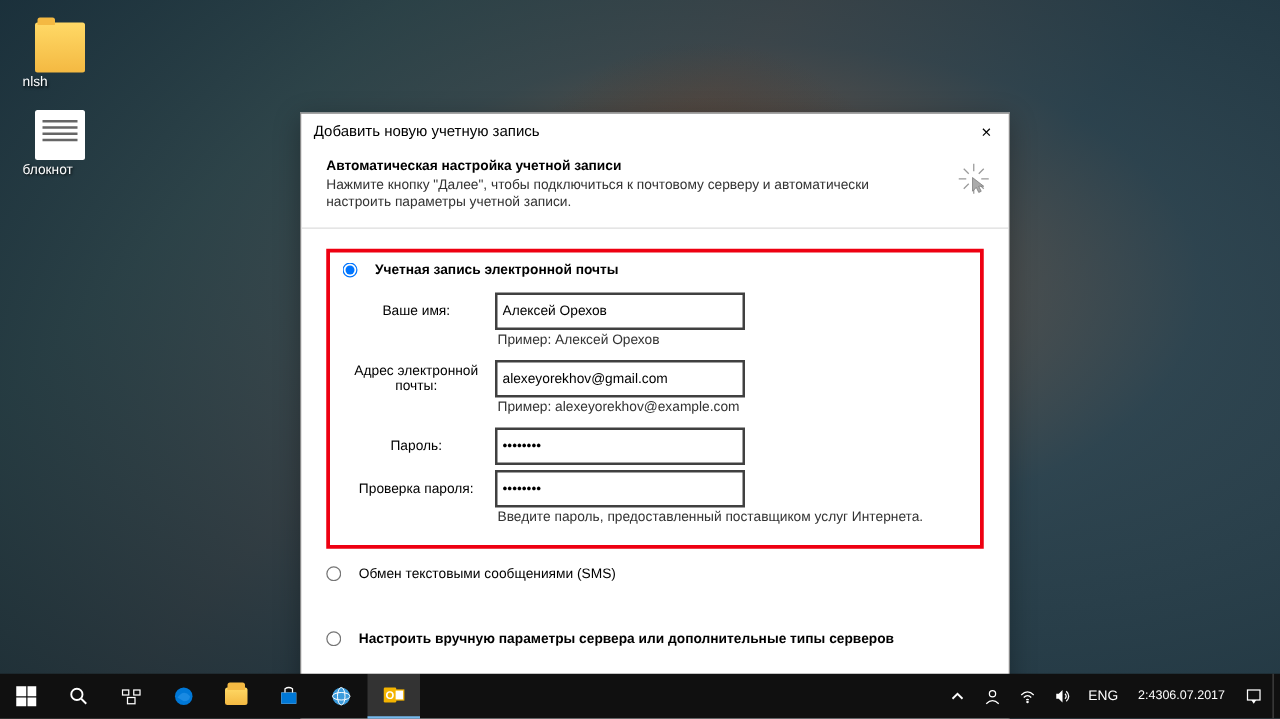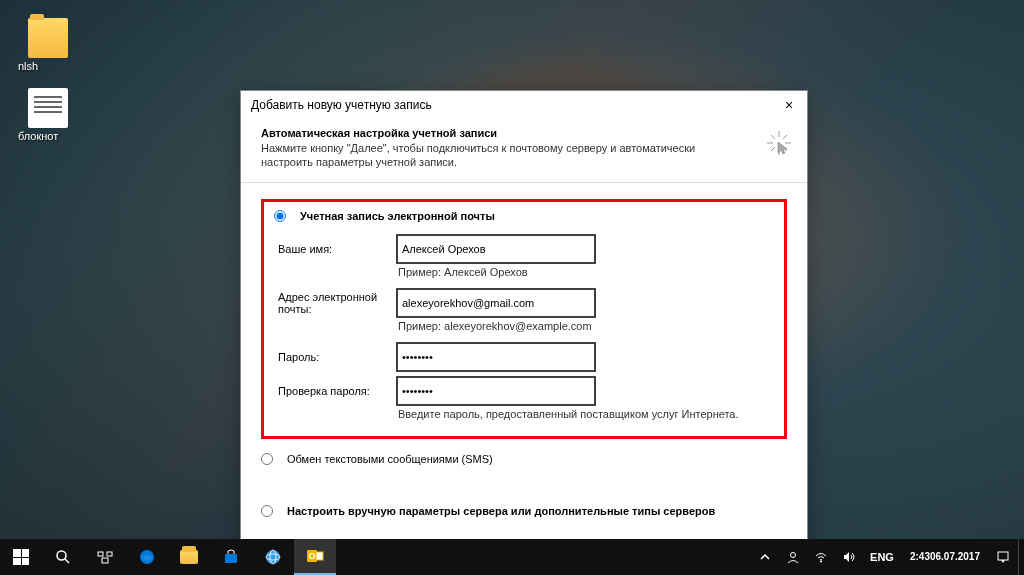--- a/index.html
+++ b/index.html
@@ -24,35 +24,35 @@
     
     .dlg-body { padding: 16px 20px; font-size: 11px; }
     .highlight-box { border: 3px solid #e01; padding: 8px 10px 10px; margin-bottom: 14px; }
     .radio-row { display: flex; align-items: center; gap: 14px; margin-bottom: 12px; }
     .radio-row.compact { margin-bottom: 0; }
     .radio-row input[type=radio] { width: 12px; height: 12px; }
     .radio-row label { font-weight: bold; font-size: 11px; }
     .radio-row.plain label { font-weight: normal; }
     
     .field-grid { display: grid; grid-template-columns: 110px 1fr; gap: 4px 8px; align-items: center; margin-left: 4px; }
-    .field-label { font-size: 11px; text-align: left; }
+    .field-label { font-size: 11px; text-align: center; }
     .field-input { height: 18px; border: 2px solid #404040; padding: 13px 4px; font-size: 11px; width: 200px; font-family: inherit; }
     .field-hint { grid-column: 2; font-size: 11px; color: #333; margin-bottom: 6px; margin-top: -2px; padding-left: 2px; }
     
     .spacer { height: 28px; }
     
     .dlg-buttons { padding: 10px 16px 14px; display: flex; justify-content: space-between; gap: 8px; align-items: center; }
     .btn { min-width: 70px; height: 22px; border: 1px solid #888; background: linear-gradient(#f8f8f8, #e8e8e8); font-size: 11px; cursor: pointer; padding: 0 10px; }
     .btn-wrap-highlight { border: 3px solid #e01; padding: 3px; display: inline-flex; }
     
     .taskbar { position: absolute; bottom: 0; left: 0; right: 0; height: 36px; background: #101010; display: flex; align-items: center; color: white; font-size: 11px; }
     .tb-left { display: flex; align-items: center; height: 100%; }
     .tb-item { width: 42px; height: 100%; display: flex; align-items: center; justify-content: center; cursor: pointer; }
     .tb-item.active { background: rgba(255,255,255,0.15); border-bottom: 2px solid #76b9ed; }
-    .tb-right { margin-left: auto; display: flex; align-items: center; height: 100%; gap: 2px; font-weight: bold; }
+    .tb-right { margin-left: auto; display: flex; align-items: center; height: 100%; gap: 2px; }
     .tb-tray { padding: 0 6px; height: 100%; display: flex; align-items: center; cursor: pointer; }
     .tb-clock { text-align: right; padding: 0 8px; line-height: 1.2; font-size: 10px; }
     .tb-tray svg { width: 14px; height: 14px; fill: white; }
     .win-logo { display: grid; grid-template-columns: 1fr 1fr; gap: 1px; width: 16px; height: 16px; }
     .win-logo span { background: white; }
   </style>
 </head>
 <body>
 
 <div class="desktop-bg"></div>

